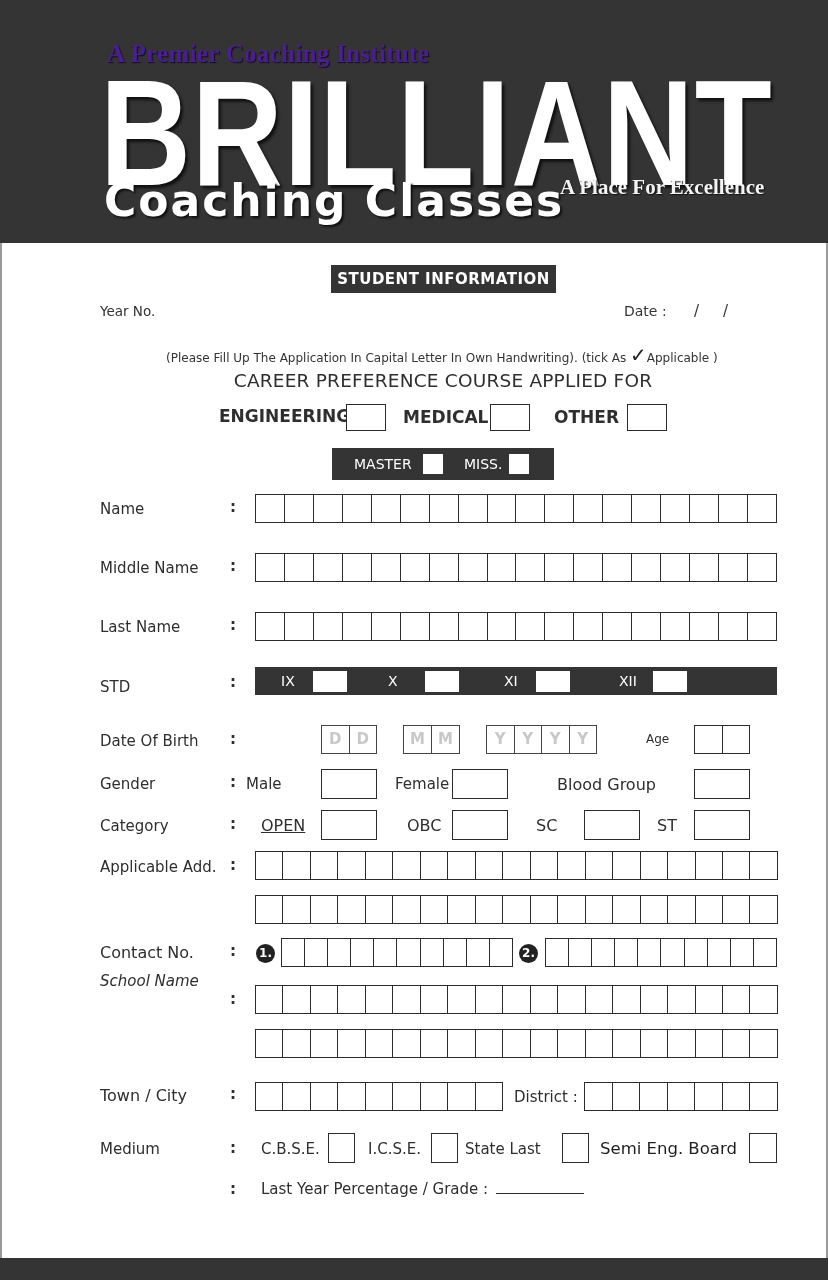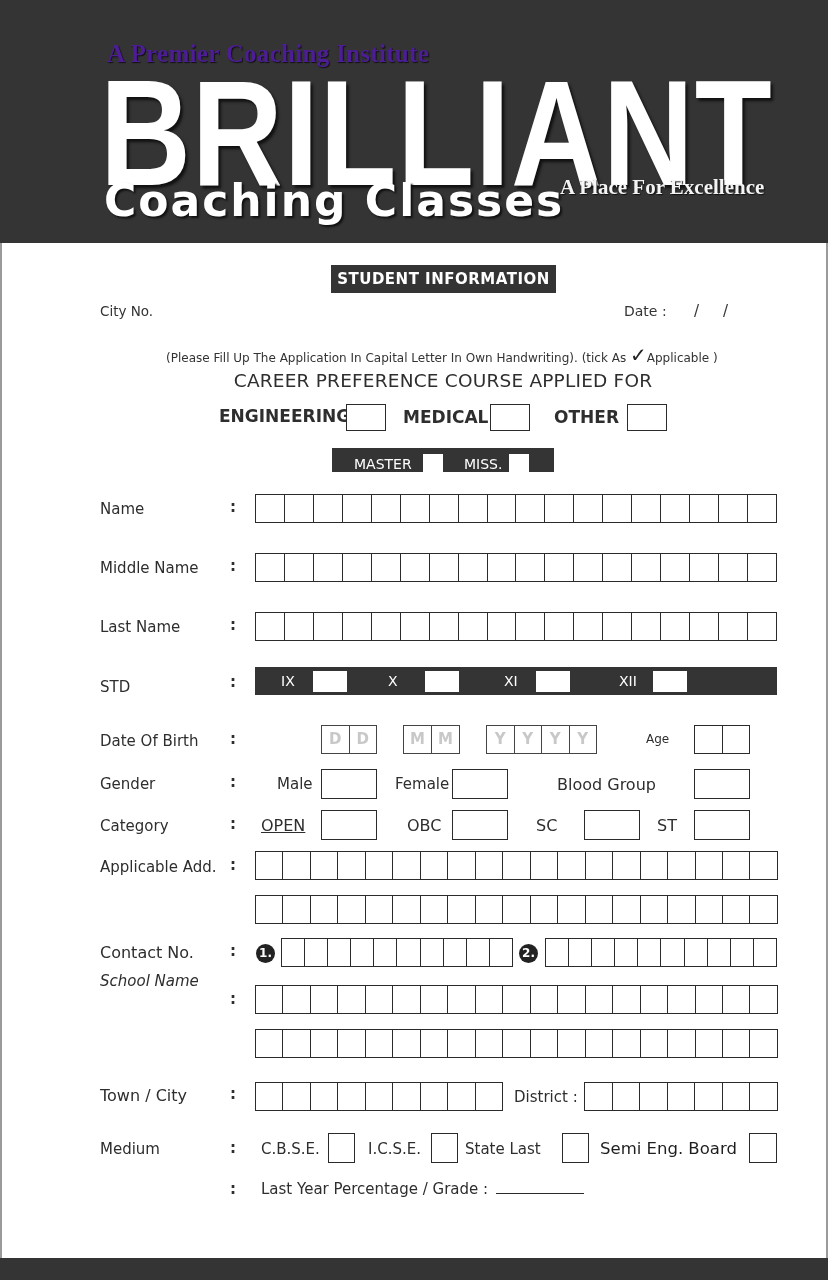--- a/index.html
+++ b/index.html
@@ -65,39 +65,39 @@
 <div class="abs tagline-top">A Premier Coaching Institute</div>
 <div class="abs brand">BRILLIANT</div>
 <div class="abs subbrand">Coaching Classes</div>
 <div class="abs tagline-right">A Place For Excellence</div>
 
 <div class="abs frame-l"></div>
 <div class="abs frame-r"></div>
 
 <div class="abs section-badge">STUDENT INFORMATION</div>
 
-<div class="abs small" style="left:100px;top:303px;font-size:13.5px;">City No.</div>
+<div class="abs small" style="left:100px;top:303px;font-size:13.5px;">Year No.</div>
 <div class="abs small" style="left:624px;top:303px;font-size:14px;">Date :</div>
 <div class="abs small" style="left:694px;top:302px;font-size:15px;white-space:pre;">/     /</div>
 
 <div class="abs small" style="left:166px;top:343px;font-size:12px;">
   <span>(Please Fill Up The Application In Capital Letter In Own Handwriting). (tick As</span>
   <span style="font-size:20px;font-weight:bold;color:#222;">✓</span><span>Applicable  )</span>
 </div>
 
 <div class="abs career-title" style="left:0;width:886px;">CAREER PREFERENCE COURSE  APPLIED  FOR</div>
 
 <div class="abs bold-opt" style="left:219px;top:406px;">ENGINEERING</div>
 <div class="box" style="left:346px;top:404px;width:40px;height:27px;"></div>
 <div class="abs bold-opt" style="left:403px;top:407px;">MEDICAL</div>
 <div class="box" style="left:490px;top:404px;width:40px;height:27px;"></div>
 <div class="abs bold-opt" style="left:554px;top:407px;">OTHER</div>
 <div class="box" style="left:627px;top:404px;width:40px;height:27px;"></div>
 
-<div class="abs dark-strip" style="left:332px;top:448px;width:222px;height:24px;">
+<div class="abs dark-strip" style="left:332px;top:448px;width:222px;height:32px;">
   <span class="strip-lbl" style="left:22px;top:8px;">MASTER</span>
   <span class="strip-box" style="left:91px;top:6px;width:20px;height:20px;"></span>
   <span class="strip-lbl" style="left:132px;top:8px;">MISS.</span>
   <span class="strip-box" style="left:177px;top:6px;width:20px;height:20px;"></span>
 </div>
 
 <div class="abs lbl" style="left:100px;top:500px;">Name</div>
 <div class="abs colon" style="left:230px;top:498px;">:</div>
 <div class="row-boxes" style="left:255px;top:494px;width:522px;" id="row-name">
     <div class="cell"></div>
@@ -196,21 +196,21 @@
   <div class="cell">Y</div>
 </div>
 <div class="abs lbl" style="left:646px;top:732px;font-size:12px;">Age</div>
 <div class="row-boxes" style="left:694px;top:725px;width:56px;">
   <div class="cell"></div>
   <div class="cell"></div>
 </div>
 
 <div class="abs lbl" style="left:100px;top:775px;">Gender</div>
 <div class="abs colon" style="left:230px;top:773px;">:</div>
-<div class="abs lbl" style="left:277px;top:775px;">Male</div>
+<div class="abs lbl" style="left:246px;top:775px;">Male</div>
 <div class="box" style="left:321px;top:769px;width:56px;height:30px;"></div>
 <div class="abs lbl" style="left:395px;top:775px;">Female</div>
 <div class="box" style="left:452px;top:769px;width:56px;height:30px;"></div>
 <div class="abs lbl" style="left:557px;top:775px;font-size:16px;">Blood Group</div>
 <div class="box" style="left:694px;top:769px;width:56px;height:30px;"></div>
 
 <div class="abs lbl" style="left:100px;top:817px;">Category</div>
 <div class="abs colon" style="left:230px;top:815px;">:</div>
 <div class="abs lbl" style="left:261px;top:816px;font-size:16px;text-decoration:underline;">OPEN</div>
 <div class="box" style="left:321px;top:810px;width:56px;height:30px;"></div>

